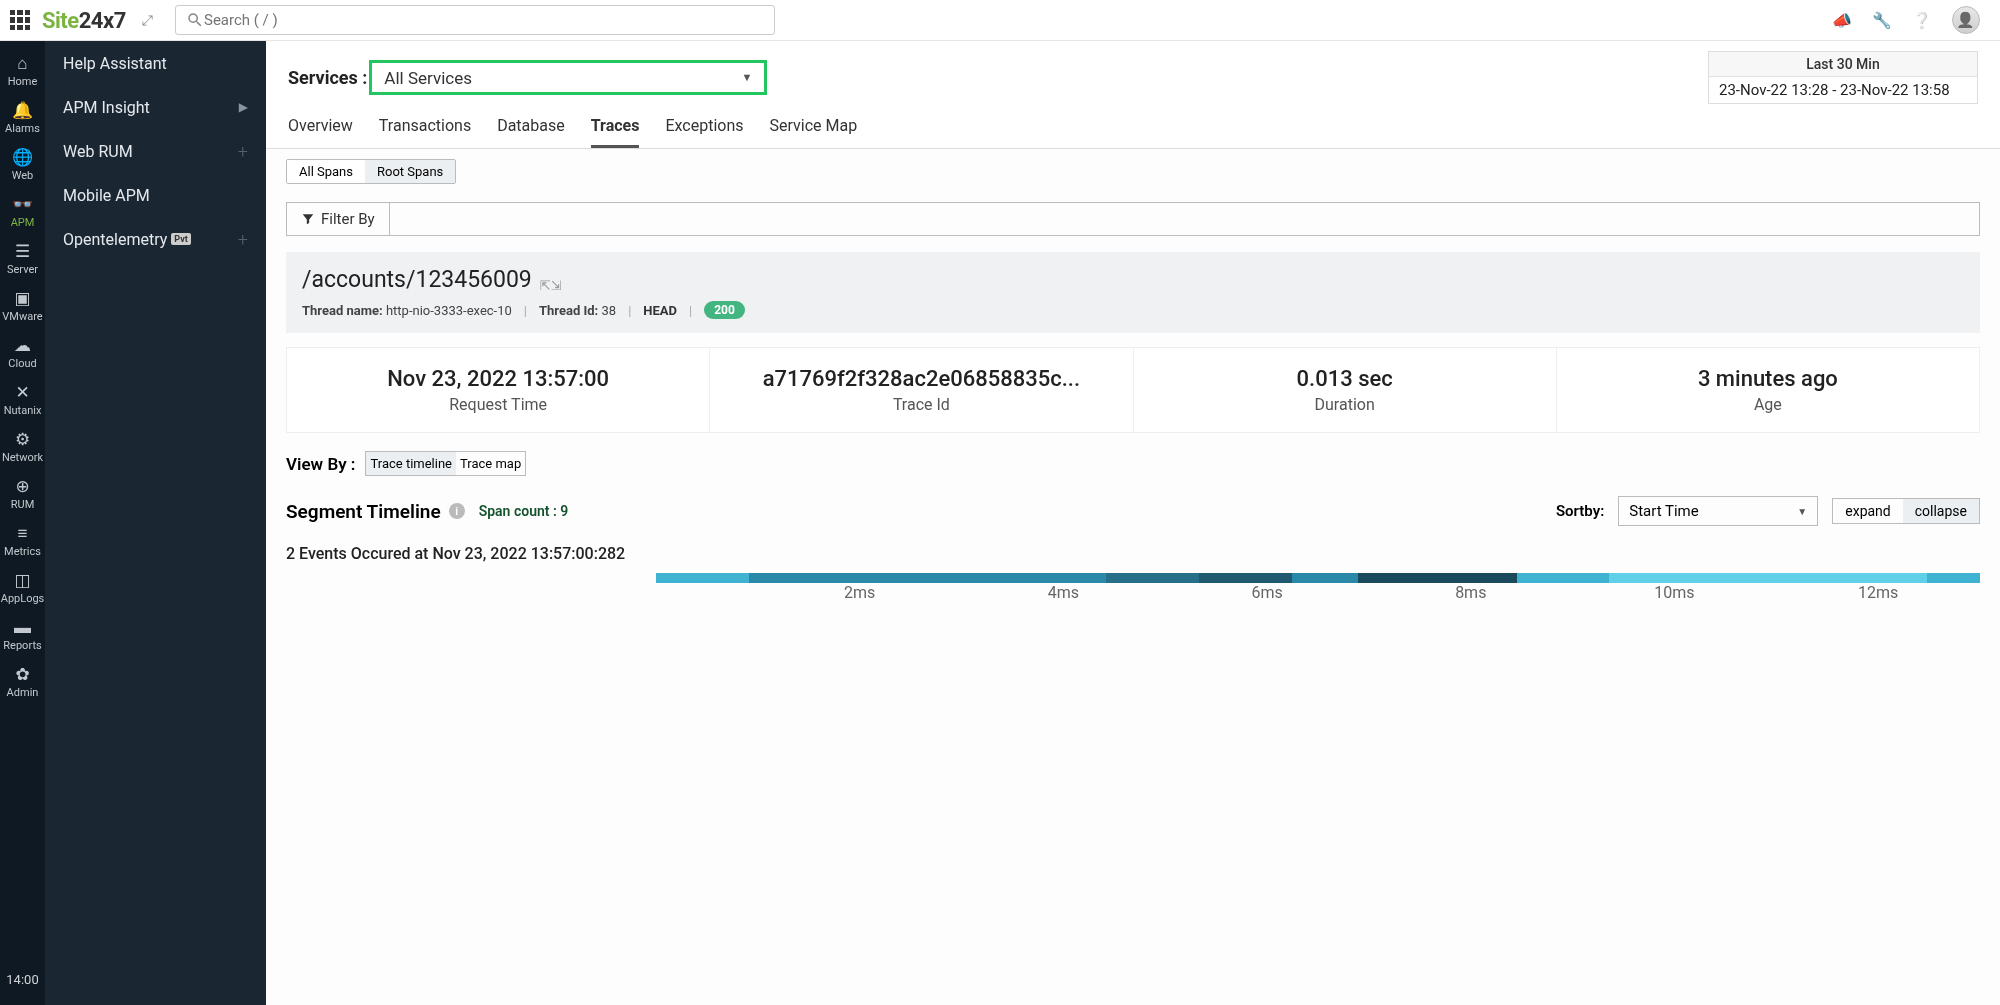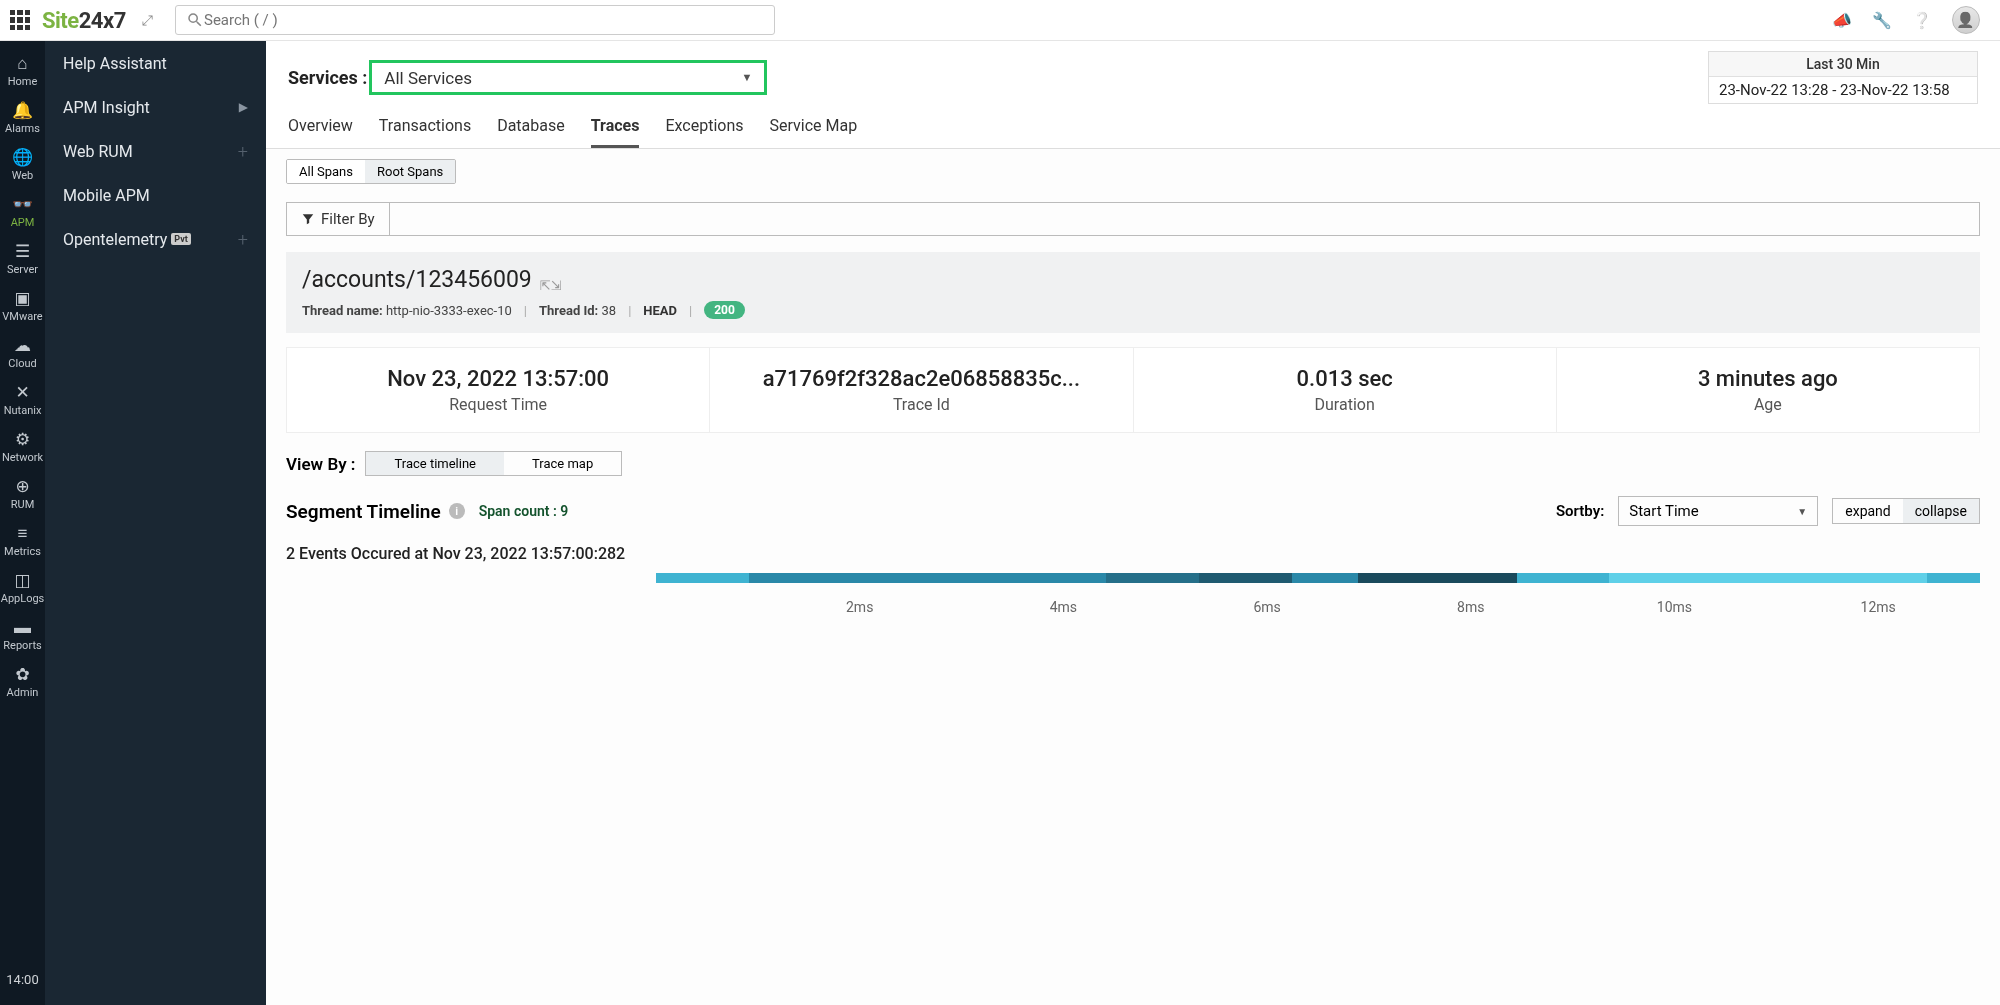--- a/index.html
+++ b/index.html
@@ -76,42 +76,42 @@
 
 .stat-cards { display: flex; margin-top: 14px; background: #fff; border: 1px solid #eee; }
 .stat-cards .card { flex: 1; text-align: center; padding: 18px 10px; border-right: 1px solid #eee; }
 .stat-cards .card:last-child { border-right: none; }
 .stat-cards .cv { font-size: 22px; color: #222; font-weight: 500; }
 .stat-cards .cl { font-size: 16px; color: #555; margin-top: 4px; }
 
 .viewby-row { display: flex; align-items: center; margin-top: 18px; gap: 10px; }
 .viewby-label { font-size: 17px; font-weight: 600; }
 .vb-toggle { display: inline-flex; border: 1px solid #bbb; font-size: 13px; }
-.vb-toggle .opt { padding: 4px 28px; cursor: pointer; }
+.vb-toggle .opt { padding: 4px 4px; cursor: pointer; }
 .vb-toggle .opt.active { background: #eceff1; }
 
 .seg-row { display: flex; align-items: center; margin-top: 20px; gap: 14px; }
 .seg-title { font-size: 19px; font-weight: 600; display:flex; align-items:center; gap:8px;}
 .seg-info { width:16px; height:16px; border-radius:50%; background:#bbb; color:#fff; font-size:11px; display:inline-flex; align-items:center; justify-content:center;}
 .span-count { font-size: 14px; font-weight: 600; color: #14532d; }
 .seg-spacer { flex: 1; }
 .sort-label { font-size: 15px; font-weight: 600; }
 .sort-select { border: 1px solid #bbb; padding: 5px 10px; font-size: 15px; width: 200px; display: flex; align-items: center; cursor: pointer; }
 .sort-select .dd { margin-left: auto; font-size: 10px; color: #555; }
 .ec-group { display: inline-flex; border: 1px solid #bbb; font-size: 14px; }
 .ec-group .eb { padding: 4px 12px; cursor: pointer; }
 .ec-group .eb.active { background: #eceff1; }
 
 .events-row { margin-top: 18px; font-size: 16px; font-weight: 500; color: #222; }
 
 .timeline { margin-top: 10px; position: relative; height: 40px; padding-left: 370px;}
 .tl-track { position: relative; height: 10px; background: #d8d8d8; }
 .tl-seg { position: absolute; top: 0; height: 10px; }
 .tl-ticks { position: relative; height: 20px; }
-.tl-tick { position: absolute; top: 16px; font-size: 14px; color: #666; transform: translateX(-50%); }
+.tl-tick { position: absolute; top: 0; font-size: 16px; color: #666; transform: translateX(-50%); }
 
 svg.ico-svg{width:18px;height:18px;fill:currentColor;}
 </style>
 </head>
 <body>
 
 <div class="topbar">
   <div class="apps-icon">
       <span></span>
       <span></span>

